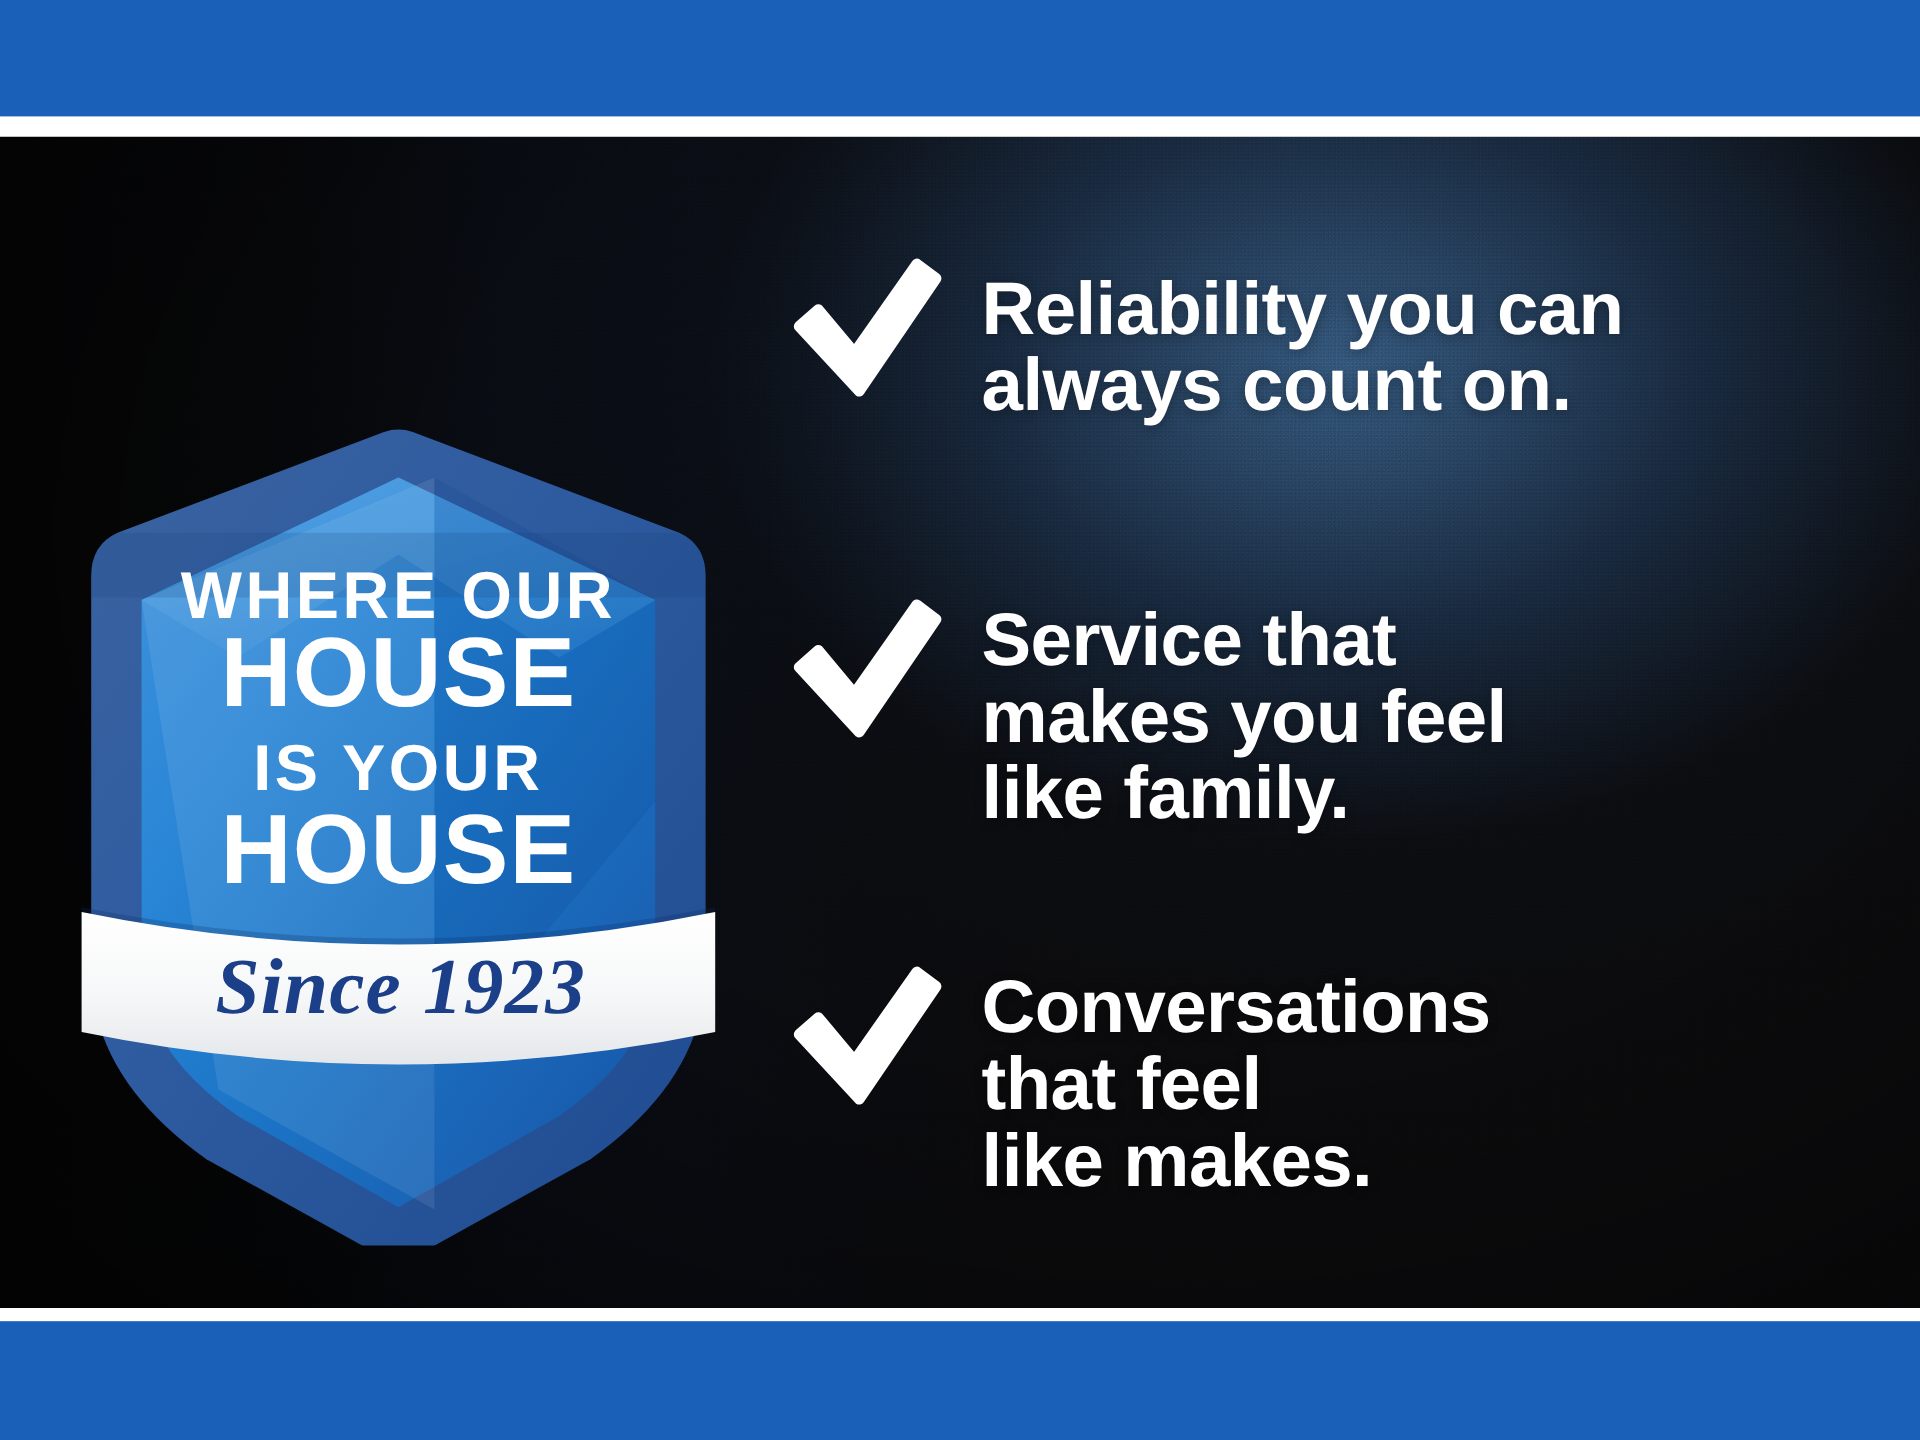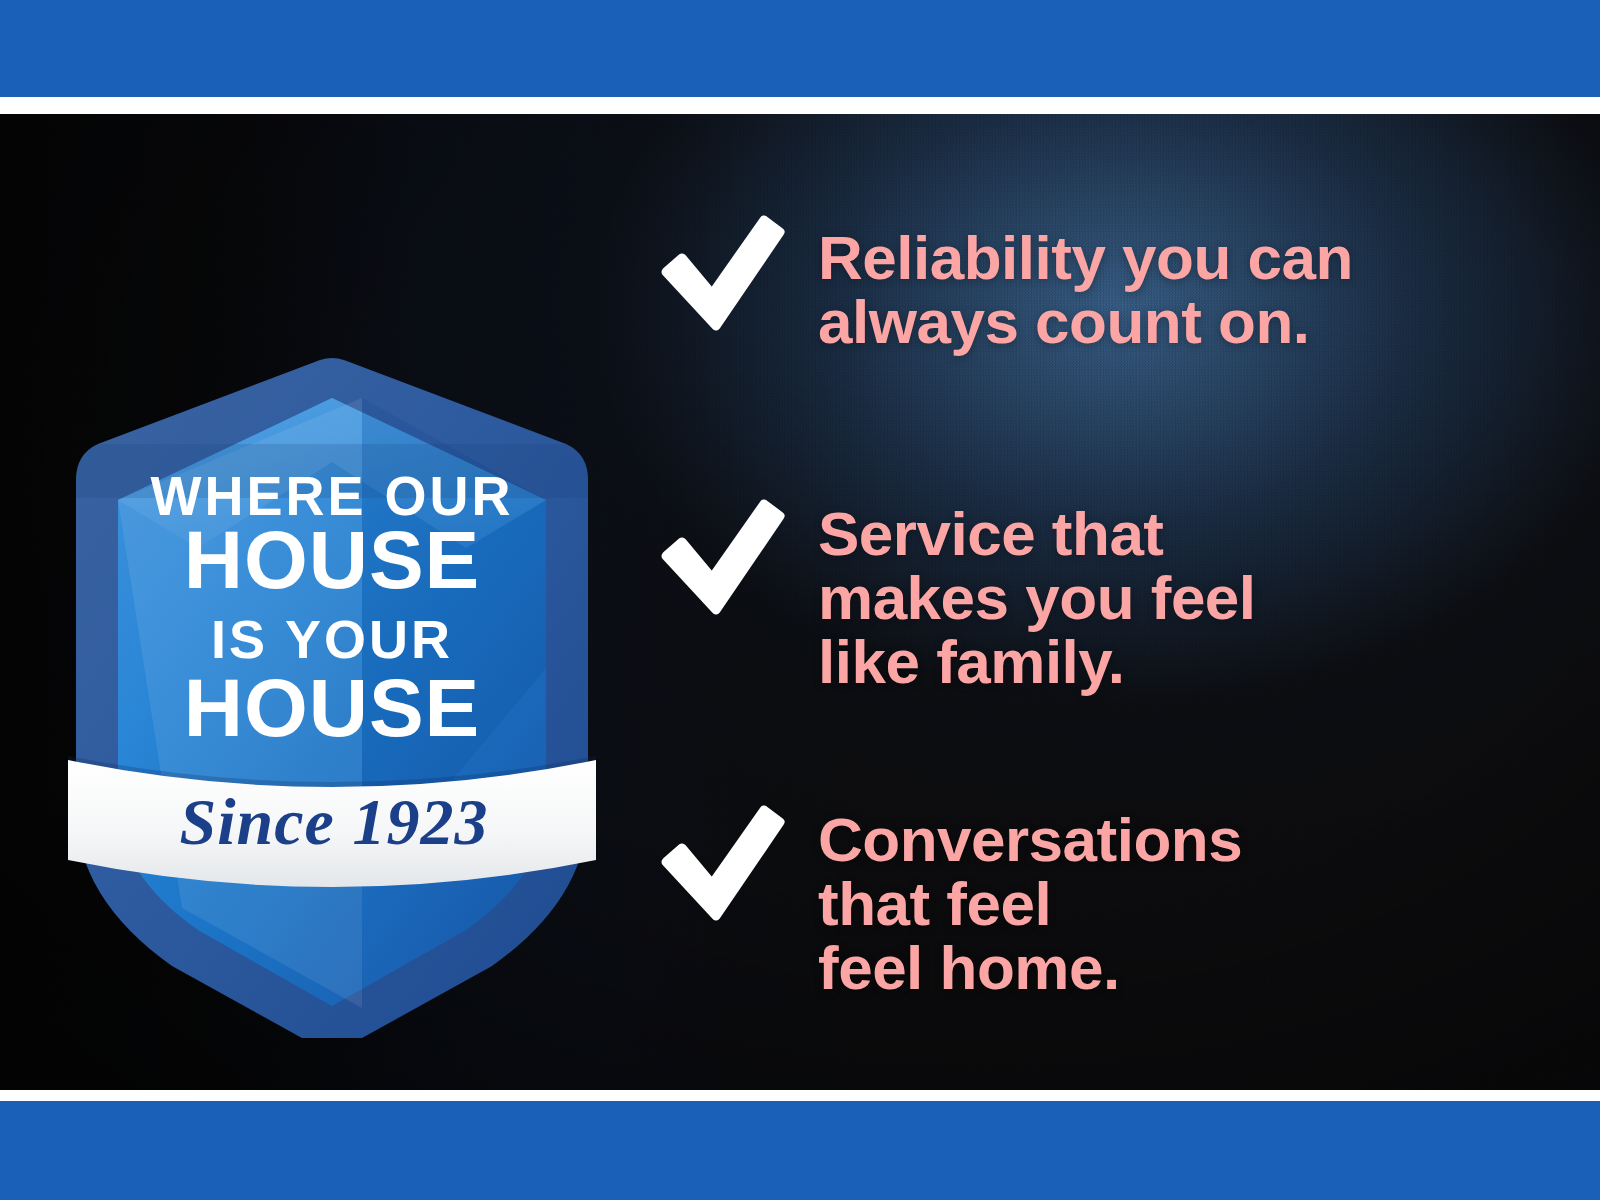--- a/index.html
+++ b/index.html
@@ -132,21 +132,21 @@
 
   .check {
     flex: 0 0 auto;
     width: 126px;
     height: 120px;
     margin-right: 32px;
   }
   .check svg { display: block; width: 100%; height: 100%; }
 
   .btext {
-    color: #fca5a5;
+    color: #ffffff;
     font-family: "Liberation Sans", sans-serif;
     font-weight: bold;
     font-size: 62px;
     line-height: 1.03;
     letter-spacing: -0.5px;
     white-space: pre-line;
     text-shadow: 0 2px 10px rgba(0,0,0,0.30);
   }
   .bullet-1 .btext { padding-top: 12px; }
   .bullet-2 .btext { padding-top: 4px; }
@@ -291,18 +291,18 @@
       </div>
 
       <div class="bullet bullet-3">
         <span class="check">
           <svg viewBox="0 0 126 120" xmlns="http://www.w3.org/2000/svg">
             <path d="M 6 58 L 22 44 L 52 80 L 104 6 L 120 18 L 56 112 Z" fill="#ffffff" stroke="#ffffff" stroke-width="9" stroke-linejoin="round" stroke-linecap="round"></path>
           </svg>
         </span>
         <span class="btext">Conversations
 that feel
-feel home.</span>
+like makes.</span>
       </div>
 
     </div>
   </div>
 </div>
 
 </body></html>

